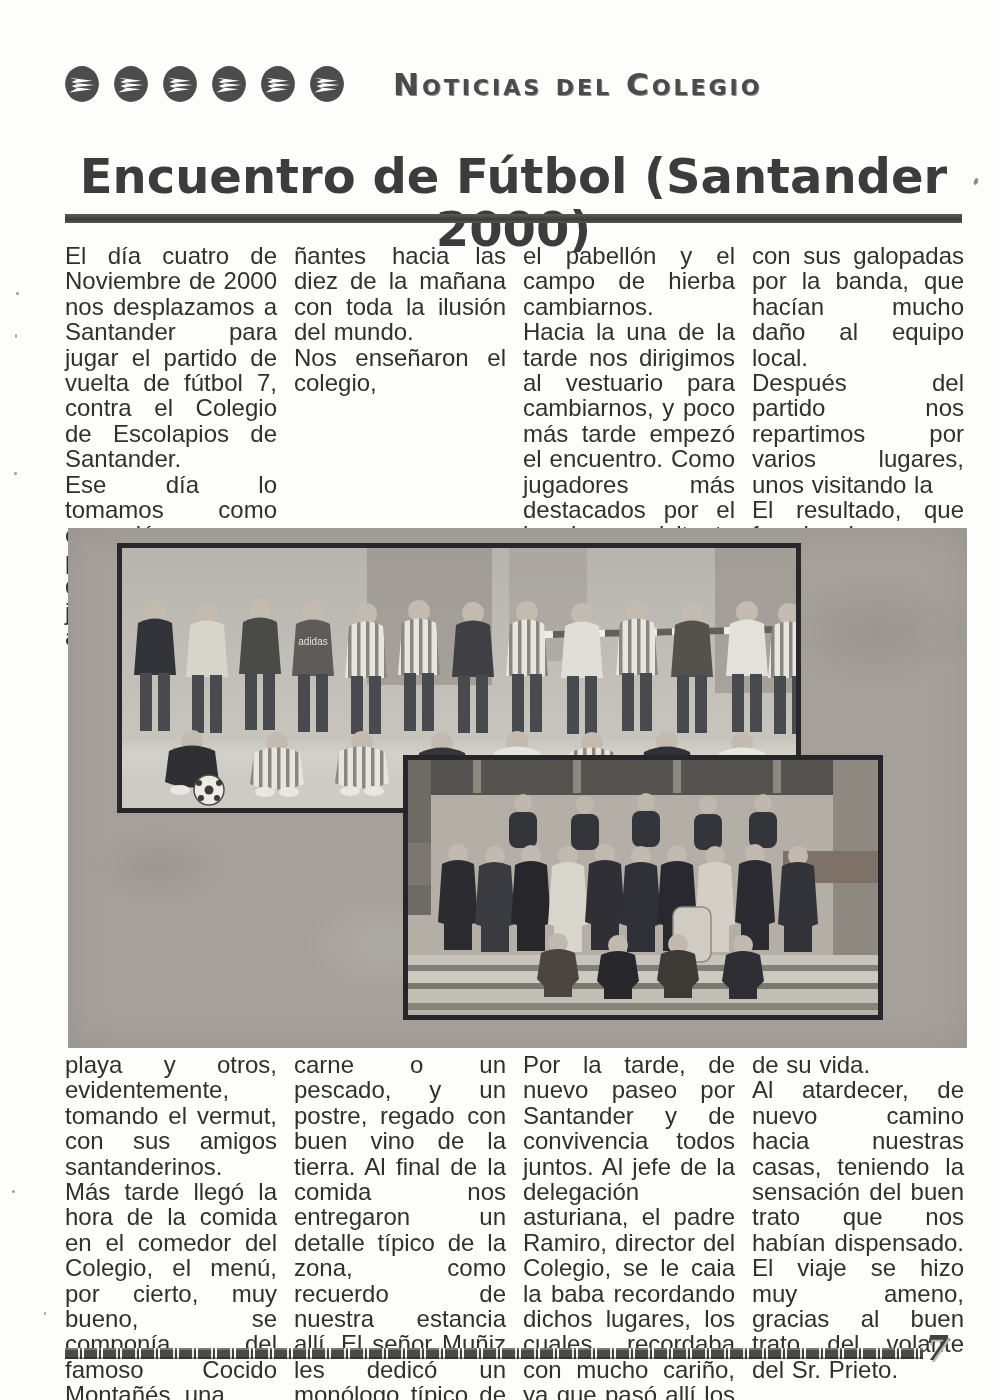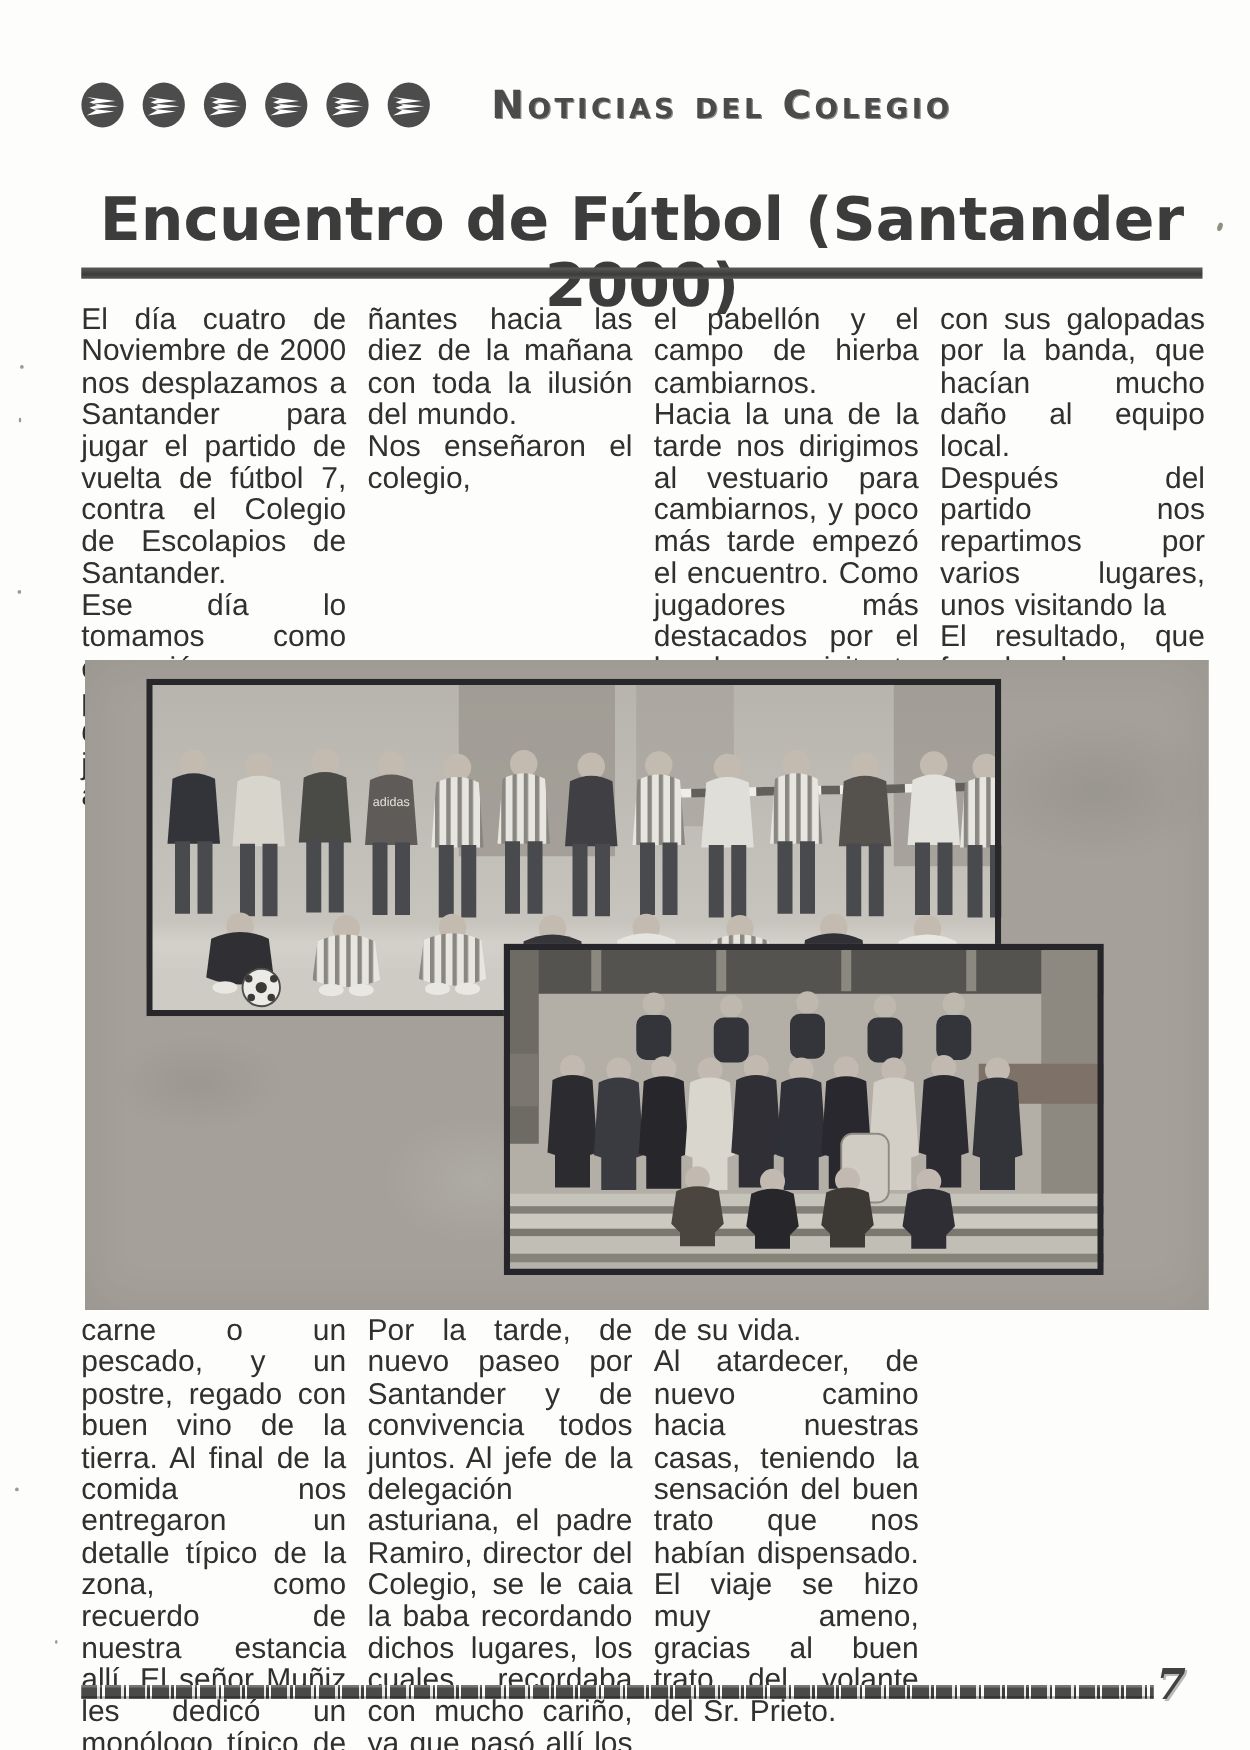--- a/index.html
+++ b/index.html
@@ -276,20 +276,24 @@
         <use href="#sit" transform="translate(275 229)" fill="#3d3a36"></use>
         <use href="#sit" transform="translate(340 230)" fill="#2e2e34"></use>
 
         <rect x="2.5" y="2.5" width="475" height="260" fill="none" stroke="#26262a" stroke-width="5"></rect>
       </svg>
     </div>
   </figure>
 
   <section class="cols bottom">
     <div class="col">
+      <p>playa y otros, evidentemente, tomando el vermut, con sus amigos santanderinos.</p>
+      <p>Más tarde llegó la hora de la comida en el comedor del Colegio, el menú, por cierto, muy bueno, se componía del famoso Cocido Montañés, una</p>
+    </div>
+    <div class="col">
       <p>carne o un pescado, y un postre, regado con buen vino de la tierra. Al final de la comida nos entregaron un detalle típico de la zona, como recuerdo de nuestra estancia allí. El señor Muñiz les dedicó un monólogo típico de Asturias, para regocijo de todos los presentes.</p>
     </div>
     <div class="col">
       <p>Por la tarde, de nuevo paseo por Santander y de convivencia todos juntos. Al jefe de la delegación asturiana, el padre Ramiro, director del Colegio, se le caia la baba recordando dichos lugares, los cuales recordaba con mucho cariño, ya que pasó allí los mejores años</p>
     </div>
     <div class="col">
       <p>de su vida.</p>
       <p>Al atardecer, de nuevo camino hacia nuestras casas, teniendo la sensación del buen trato que nos habían dispensado. El viaje se hizo muy ameno, gracias al buen trato del volante del Sr. Prieto.</p>
     </div>
   </section>

